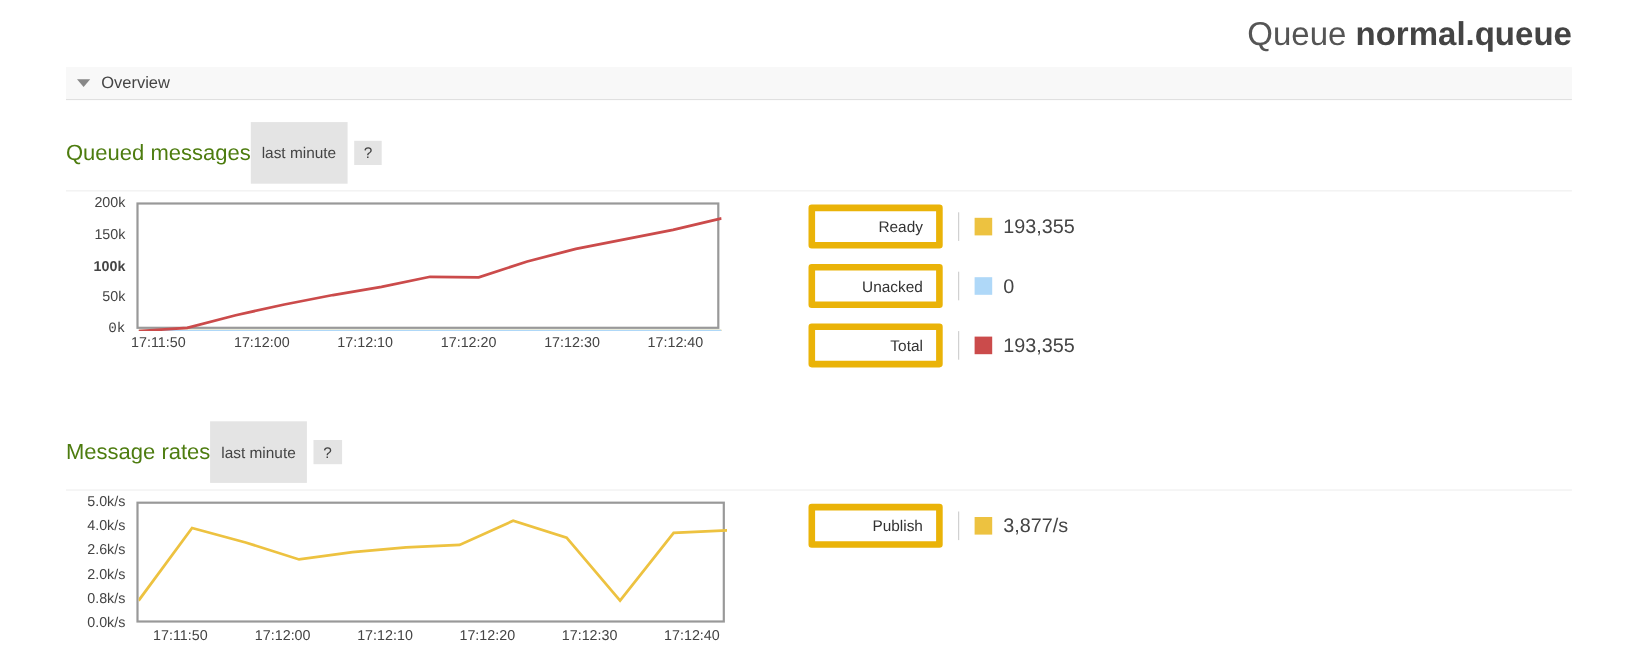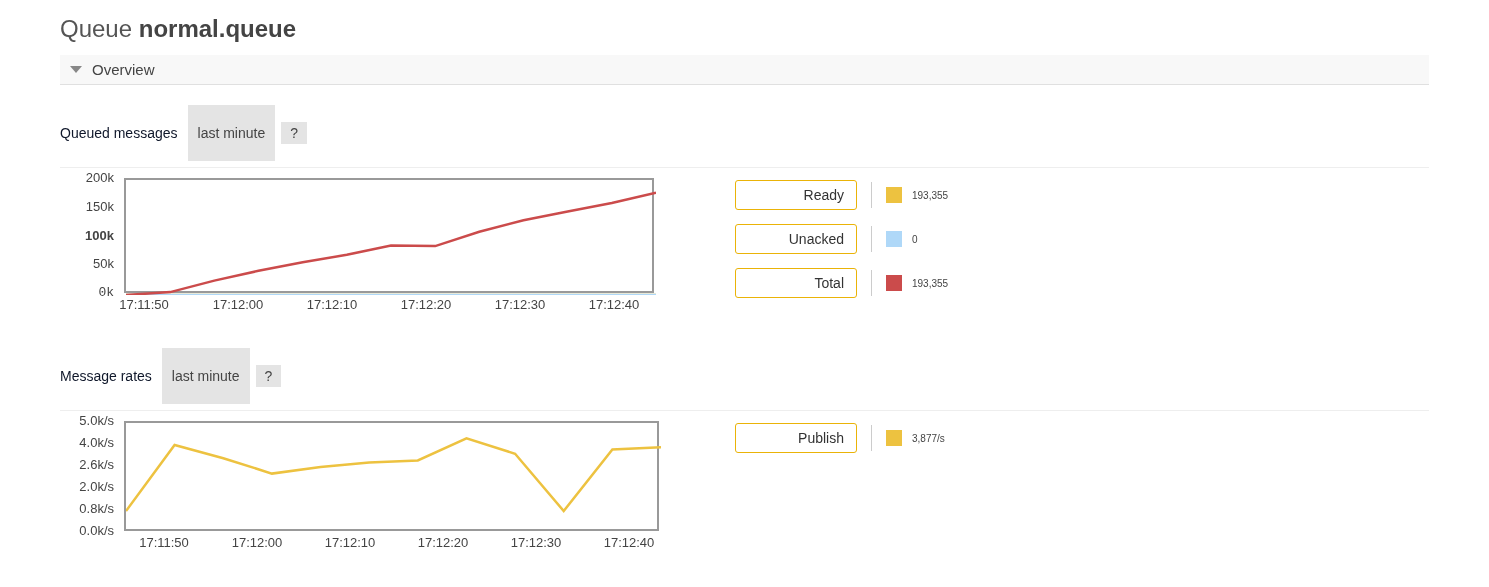--- a/index.html
+++ b/index.html
@@ -5,24 +5,25 @@
   * { box-sizing: border-box; }
   body {
     font-family: Verdana, Geneva, sans-serif;
     font-size: 13px;
     color: #444;
     margin: 0;
     padding: 15px 60px;
     background: #fff;
   }
   .page-title {
-    font-size: 24px;
+    font-size: 30px;
     font-weight: normal;
     color: #555;
     margin: 0 0 12px 0;
+    text-align: right;
   }
   .page-title b {
     font-weight: bold;
     color: #444;
   }
   .section-header {
     background: #f8f8f8;
     border-bottom: 1px solid #e0e0e0;
     padding: 6px 10px;
     display: flex;
@@ -43,23 +44,22 @@
     color: #444;
   }
   .sub-title-row {
     display: flex;
     align-items: center;
     border-bottom: 1px solid #eee;
     padding-bottom: 6px;
     margin-bottom: 10px;
   }
   .sub-title {
-    font-size: 14px;
-    color: #0f172a;
-    margin-right: 10px;
+    font-size: 20px;
+    color: #4d7c0f;
   }
   .chip {
     background: #e4e4e4;
     padding: 20px 10px;
     font-size: 14px;
     color: #444;
     margin-right: 6px;
     cursor: pointer;
   }
   .help-chip {
@@ -112,42 +112,42 @@
     padding-top: 2px;
   }
   .legend-row {
     display: flex;
     align-items: center;
     margin-bottom: 14px;
   }
   .legend-btn {
     width: 122px;
     text-align: right;
-    border: 1px solid #eab308;
+    border: 6px solid #eab308;
     border-radius: 3px;
     padding: 6px 12px;
     font-size: 14px;
     color: #333;
     background: #fff;
     margin-right: 14px;
     cursor: pointer;
   }
   .legend-sep {
     width: 1px;
     height: 26px;
     background: #ccc;
     margin-right: 14px;
   }
   .swatch {
     width: 16px;
     height: 16px;
     margin-right: 10px;
   }
   .legend-val {
-    font-size: 10px;
+    font-size: 18px;
     color: #444;
   }
 </style>
 </head>
 <body>
 
 <h1 class="page-title">
   <span>Queue</span>
   <b>normal.queue</b>
 </h1>

